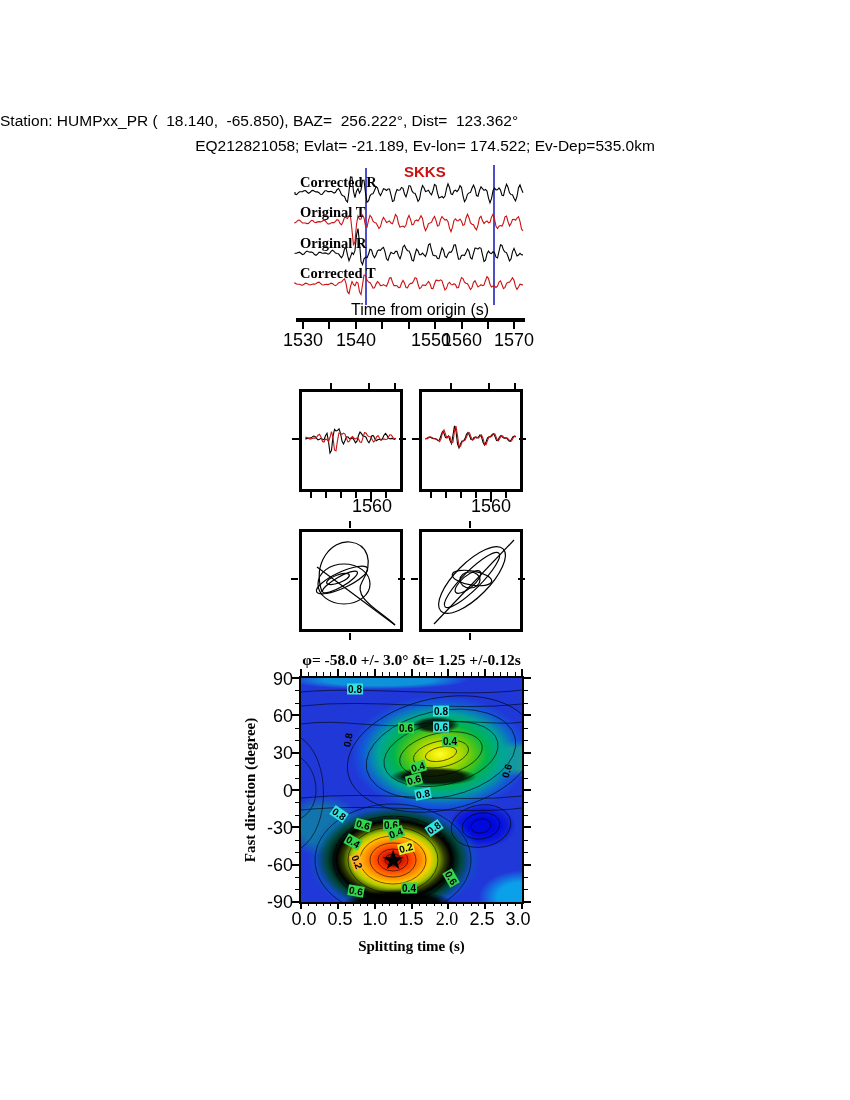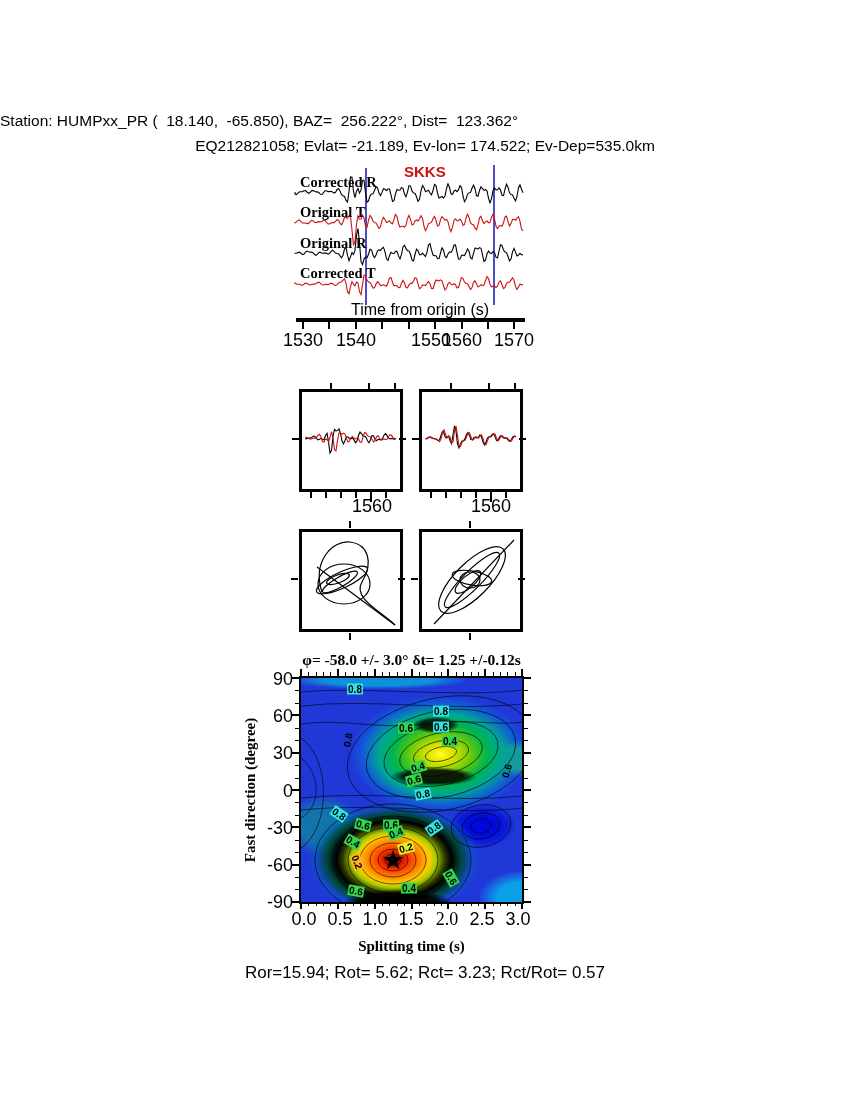--- a/index.html
+++ b/index.html
@@ -219,21 +219,20 @@
   <div class="abs xtick" style="left:282px;">0.0</div>
   <div class="abs xtick" style="left:318px;">0.5</div>
   <div class="abs xtick" style="left:353px;">1.0</div>
   <div class="abs xtick" style="left:389px;">1.5</div>
   <div class="abs xtick" style="left:425px;font-family:Liberation Serif, serif;">2.0</div>
   <div class="abs xtick" style="left:460px;">2.5</div>
   <div class="abs xtick" style="left:496px;">3.0</div>
 
   <div class="abs xlab">Splitting time (s)</div>
 
-  <div class="abs footer">Ror=15.94; Rot= 5.62; Rct= 3.23; Rct/Rot= 0.57</div>
 <div class="tk" style="left: 302px; width: 2px; height: 7px; top: 322px;"></div>
     <div class="tk" style="left: 328px; width: 2px; height: 7px; top: 322px;"></div>
     <div class="tk" style="left: 355px; width: 2px; height: 7px; top: 322px;"></div>
     <div class="tk" style="left: 381px; width: 2px; height: 7px; top: 322px;"></div>
     <div class="tk" style="left: 408px; width: 2px; height: 7px; top: 322px;"></div>
     <div class="tk" style="left: 434px; width: 2px; height: 7px; top: 322px;"></div>
     <div class="tk" style="left: 461px; width: 2px; height: 7px; top: 322px;"></div>
     <div class="tk" style="left: 487px; width: 2px; height: 7px; top: 322px;"></div>
     <div class="tk" style="left: 513px; width: 2px; height: 7px; top: 322px;"></div>
     <div class="tk" style="left: 300px; width: 2px; height: 7px; top: 902px;"></div>

